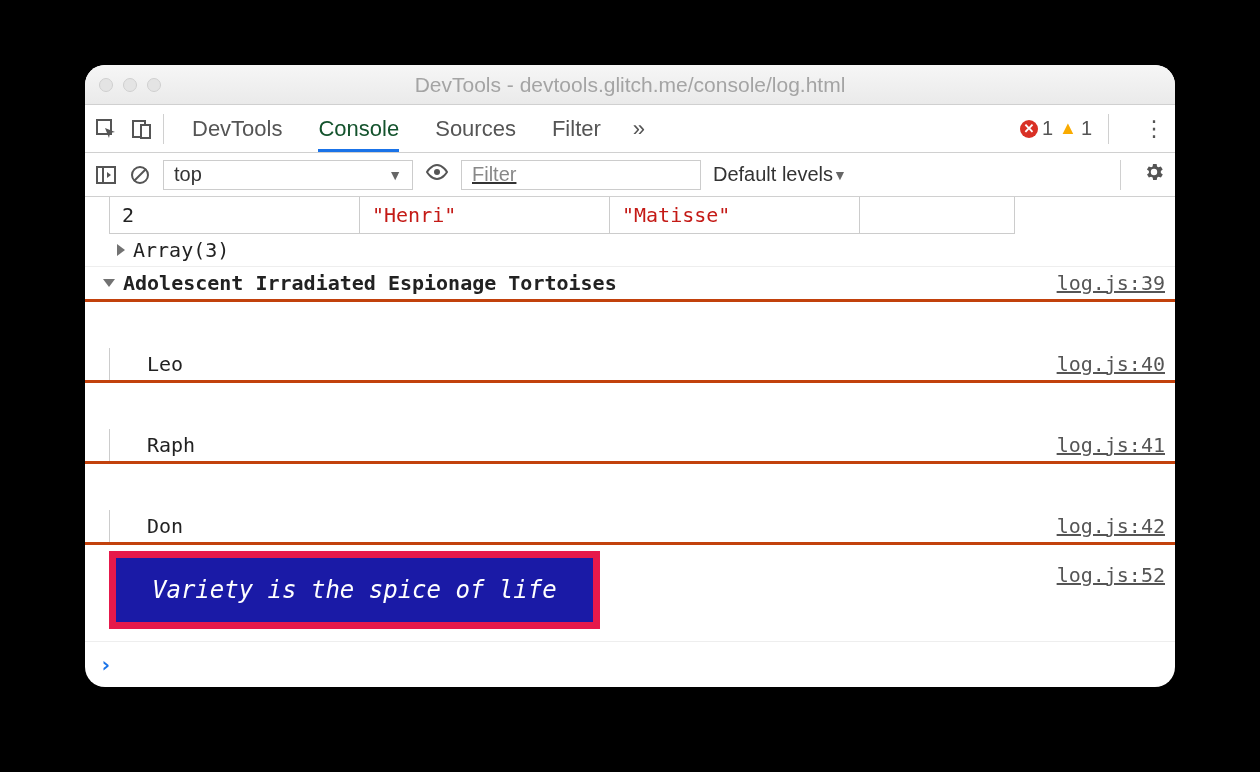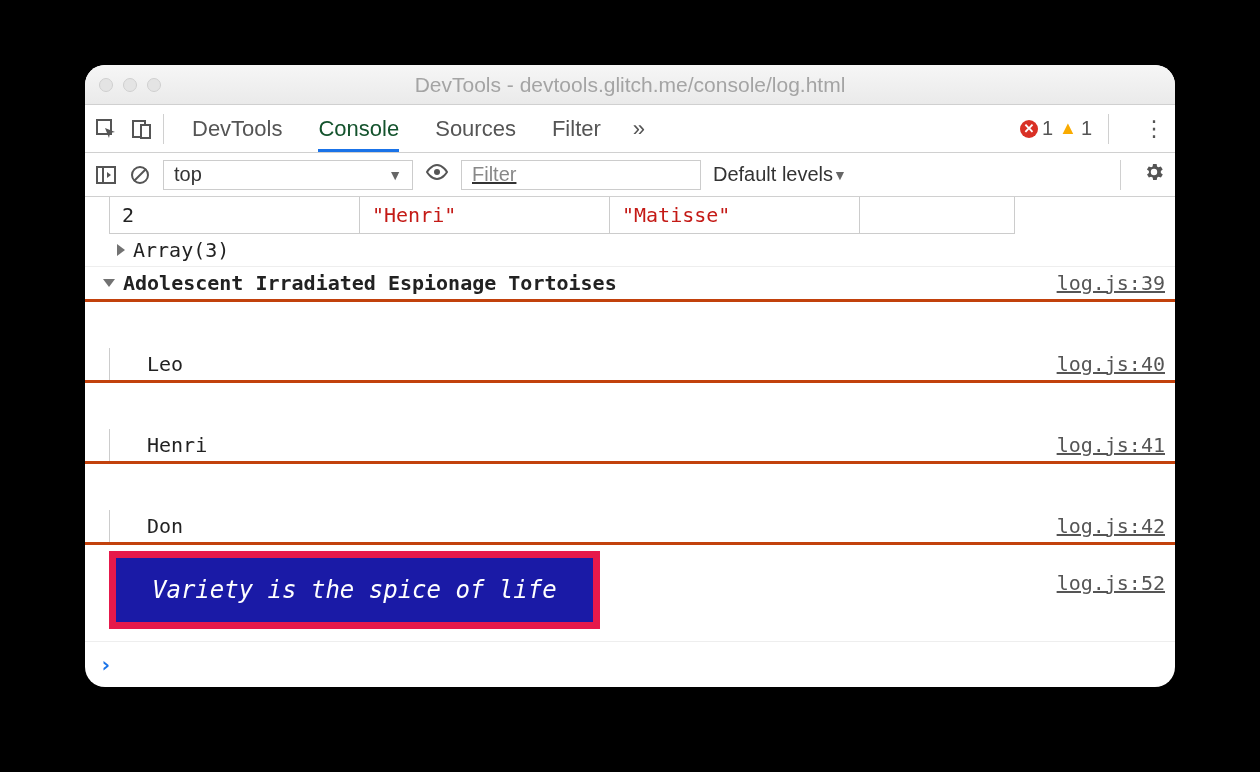--- a/index.html
+++ b/index.html
@@ -262,31 +262,31 @@
       <span class="arrow-collapsed"></span>
       <span class="bold">Adolescent Irradiated Espionage Tortoises</span>
       <a class="filelink">log.js:39</a>
     </div>
 
     <div class="row indent">
       <span>Leo</span>
       <a class="filelink">log.js:40</a>
     </div>
     <div class="row indent">
-      <span>Henri</span>
+      <span>Raph</span>
       <a class="filelink">log.js:41</a>
     </div>
     <div class="row indent">
       <span>Don</span>
       <a class="filelink">log.js:42</a>
     </div>
 
     <div class="styled-log-row">
       <div class="styled-log">Variety is the spice of life</div>
-      <a class="filelink" style="align-self:flex-start;margin-top:20px">log.js:52</a>
+      <a class="filelink" style="align-self:flex-start;margin-top:12px">log.js:52</a>
     </div>
 
     <div class="prompt-row">
       <span class="prompt-caret">›</span>
     </div>
 
   </div>
 </div>
 
 </body></html>

